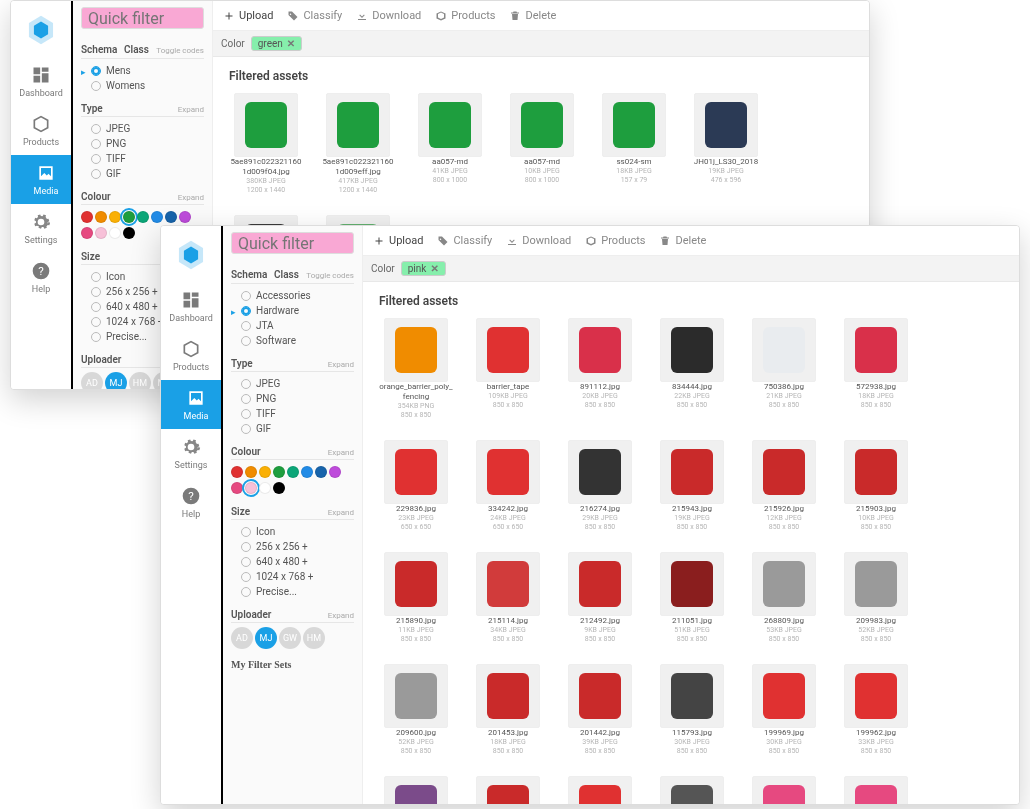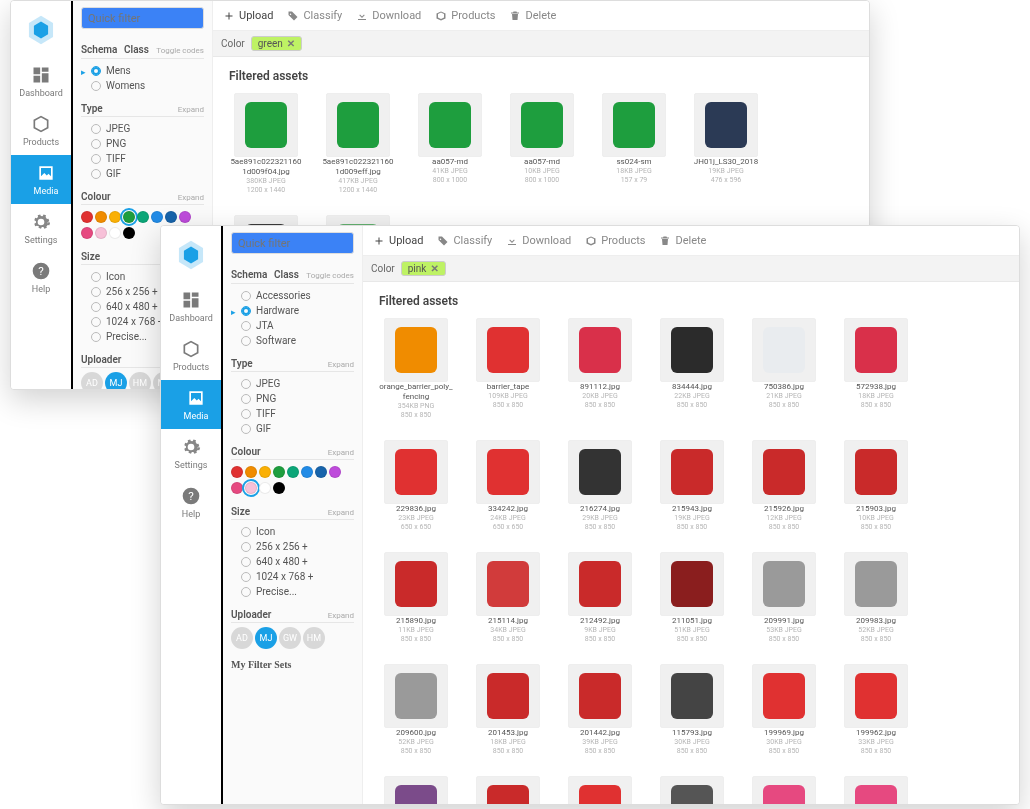--- a/index.html
+++ b/index.html
@@ -14,21 +14,21 @@
   .rail { width:62px; background:#fff; border-right:2px solid #000000; display:flex; flex-direction:column; align-items:center; padding-top:6px; }
   .logo { width:34px; height:34px; margin:6px 0 10px; }
   .logo svg{width:100%;height:100%}
   .nav-item { width:100%; display:flex; flex-direction:column; align-items:center; padding:8px 0; cursor:pointer; color:#7a7a7a; }
   .nav-item.active { background:#1aa0e6; color:#fff;padding-left:10px; }
   .nav-item .ico { width:20px; height:20px; display:block;}
   .nav-item .lbl { font-size:9px; margin-top:3px; }
 
   
   .sidebar { width:140px; background:#fafafa; border-right:1px solid #eee; padding:6px 8px; font-size:11px; color:#444; overflow:hidden;}
-  .qfilter { width:100%; height:22px; border:1px solid #ddd; border-radius:3px; padding:2px 6px; font-size:11px; margin-bottom:6px; background:#3b82f6;}
+  .qfilter { width:100%; height:22px; border:1px solid #ddd; border-radius:3px; padding:2px 6px; font-size:16px; margin-bottom:6px; background:#f9a8d4;}
   .sec-head { display:flex; justify-content:space-between; align-items:baseline; border-bottom:1px solid #e6e6e6; padding:4px 0 2px; margin-top:4px;}
   .sec-head .t { font-weight:600; font-size:10px; color:#555;}
   .sec-head .t2 { font-weight:600; font-size:10px; color:#555; margin-left:4px;}
   .sec-head .r { font-size:8px; color:#aaa; cursor:pointer;}
   .radios { padding:4px 0 2px 10px; }
   .radios label { display:block; font-size:10px; color:#555; line-height:15px; cursor:pointer; position:relative;}
   .radios label::before { content:""; display:inline-block; width:8px; height:8px; border:1px solid #bbb; border-radius:50%; margin-right:5px; vertical-align:middle;}
   .radios label.sel::before { box-shadow:inset 0 0 0 2px #1aa0e6; border-color:#1aa0e6;}
   .radios label .chev { position:absolute; left:-10px; top:2px; color:#1aa0e6; font-size:9px; }
   .swatches { padding:4px 0 2px 0; line-height:0;}
@@ -40,21 +40,21 @@
   .myfilters { font-size:10px; font-weight:600; color:#555; padding-top:6px;font-family:Liberation Serif, serif;}
 
   
   .main { flex:1; display:flex; flex-direction:column; background:#fff;}
   .toolbar { height:30px; display:flex; align-items:center; gap:14px; padding:0 10px; border-bottom:1px solid #eee; color:#888; font-size:11px;}
   .tool { display:flex; align-items:center; gap:4px; cursor:pointer;}
   .tool .ticon{width:12px;height:12px}
   .tool.primary{color:#444;}
   .chipbar { height:26px; background:#f3f3f3; border-bottom:1px solid #e8e8e8; display:flex; align-items:center; padding:0 8px; font-size:10px; color:#666;}
   .chipbar .ck{margin-right:6px;}
-  .chip { background:#bef264; border:1px solid #ccc; border-radius:3px; padding:1px 6px; display:inline-flex; align-items:center; gap:4px; color:#555; cursor:pointer;}
+  .chip { background:#86efac; border:1px solid #ccc; border-radius:3px; padding:1px 6px; display:inline-flex; align-items:center; gap:4px; color:#555; cursor:pointer;}
   .chip .x{font-weight:bold; color:#777;}
   .content { flex:1; overflow:auto; padding:8px 16px;}
   .content h3 { font-size:12px; font-weight:600; color:#444; margin:4px 0 10px;}
   .grid { display:flex; flex-wrap:wrap; gap:20px 18px;}
   .asset { width:74px; display:flex; flex-direction:column; align-items:center; }
   .thumb { width:64px; height:64px; background:#f0f0f0; border:1px solid #eee; border-radius:2px; display:flex; align-items:center; justify-content:center; overflow:hidden; position:relative;}
   .asset .nm { font-size:8px; text-align:center; color:#555; margin-top:0; line-height:10px; max-width:74px; word-break:break-all;}
   .asset .meta { font-size:7px; color:#b5b5b5; text-align:center; line-height:9px;}
 
   
@@ -517,21 +517,21 @@
         <div class="sh rect" style="width:42px;height:46px;background:#8a1e1e;border-radius:6px"></div>
       </div>
       <div class="nm">211051.jpg</div>
       <div class="meta">51KB JPEG</div>
       <div class="meta">850 x 850</div>
     </div>
     <div class="asset">
       <div class="thumb">
         <div class="sh rect" style="width:42px;height:46px;background:#9a9a9a;border-radius:6px"></div>
       </div>
-      <div class="nm">209991.jpg</div>
+      <div class="nm">268809.jpg</div>
       <div class="meta">53KB JPEG</div>
       <div class="meta">850 x 850</div>
     </div>
     <div class="asset">
       <div class="thumb">
         <div class="sh rect" style="width:42px;height:46px;background:#9a9a9a;border-radius:6px"></div>
       </div>
       <div class="nm">209983.jpg</div>
       <div class="meta">52KB JPEG</div>
       <div class="meta">850 x 850</div>

